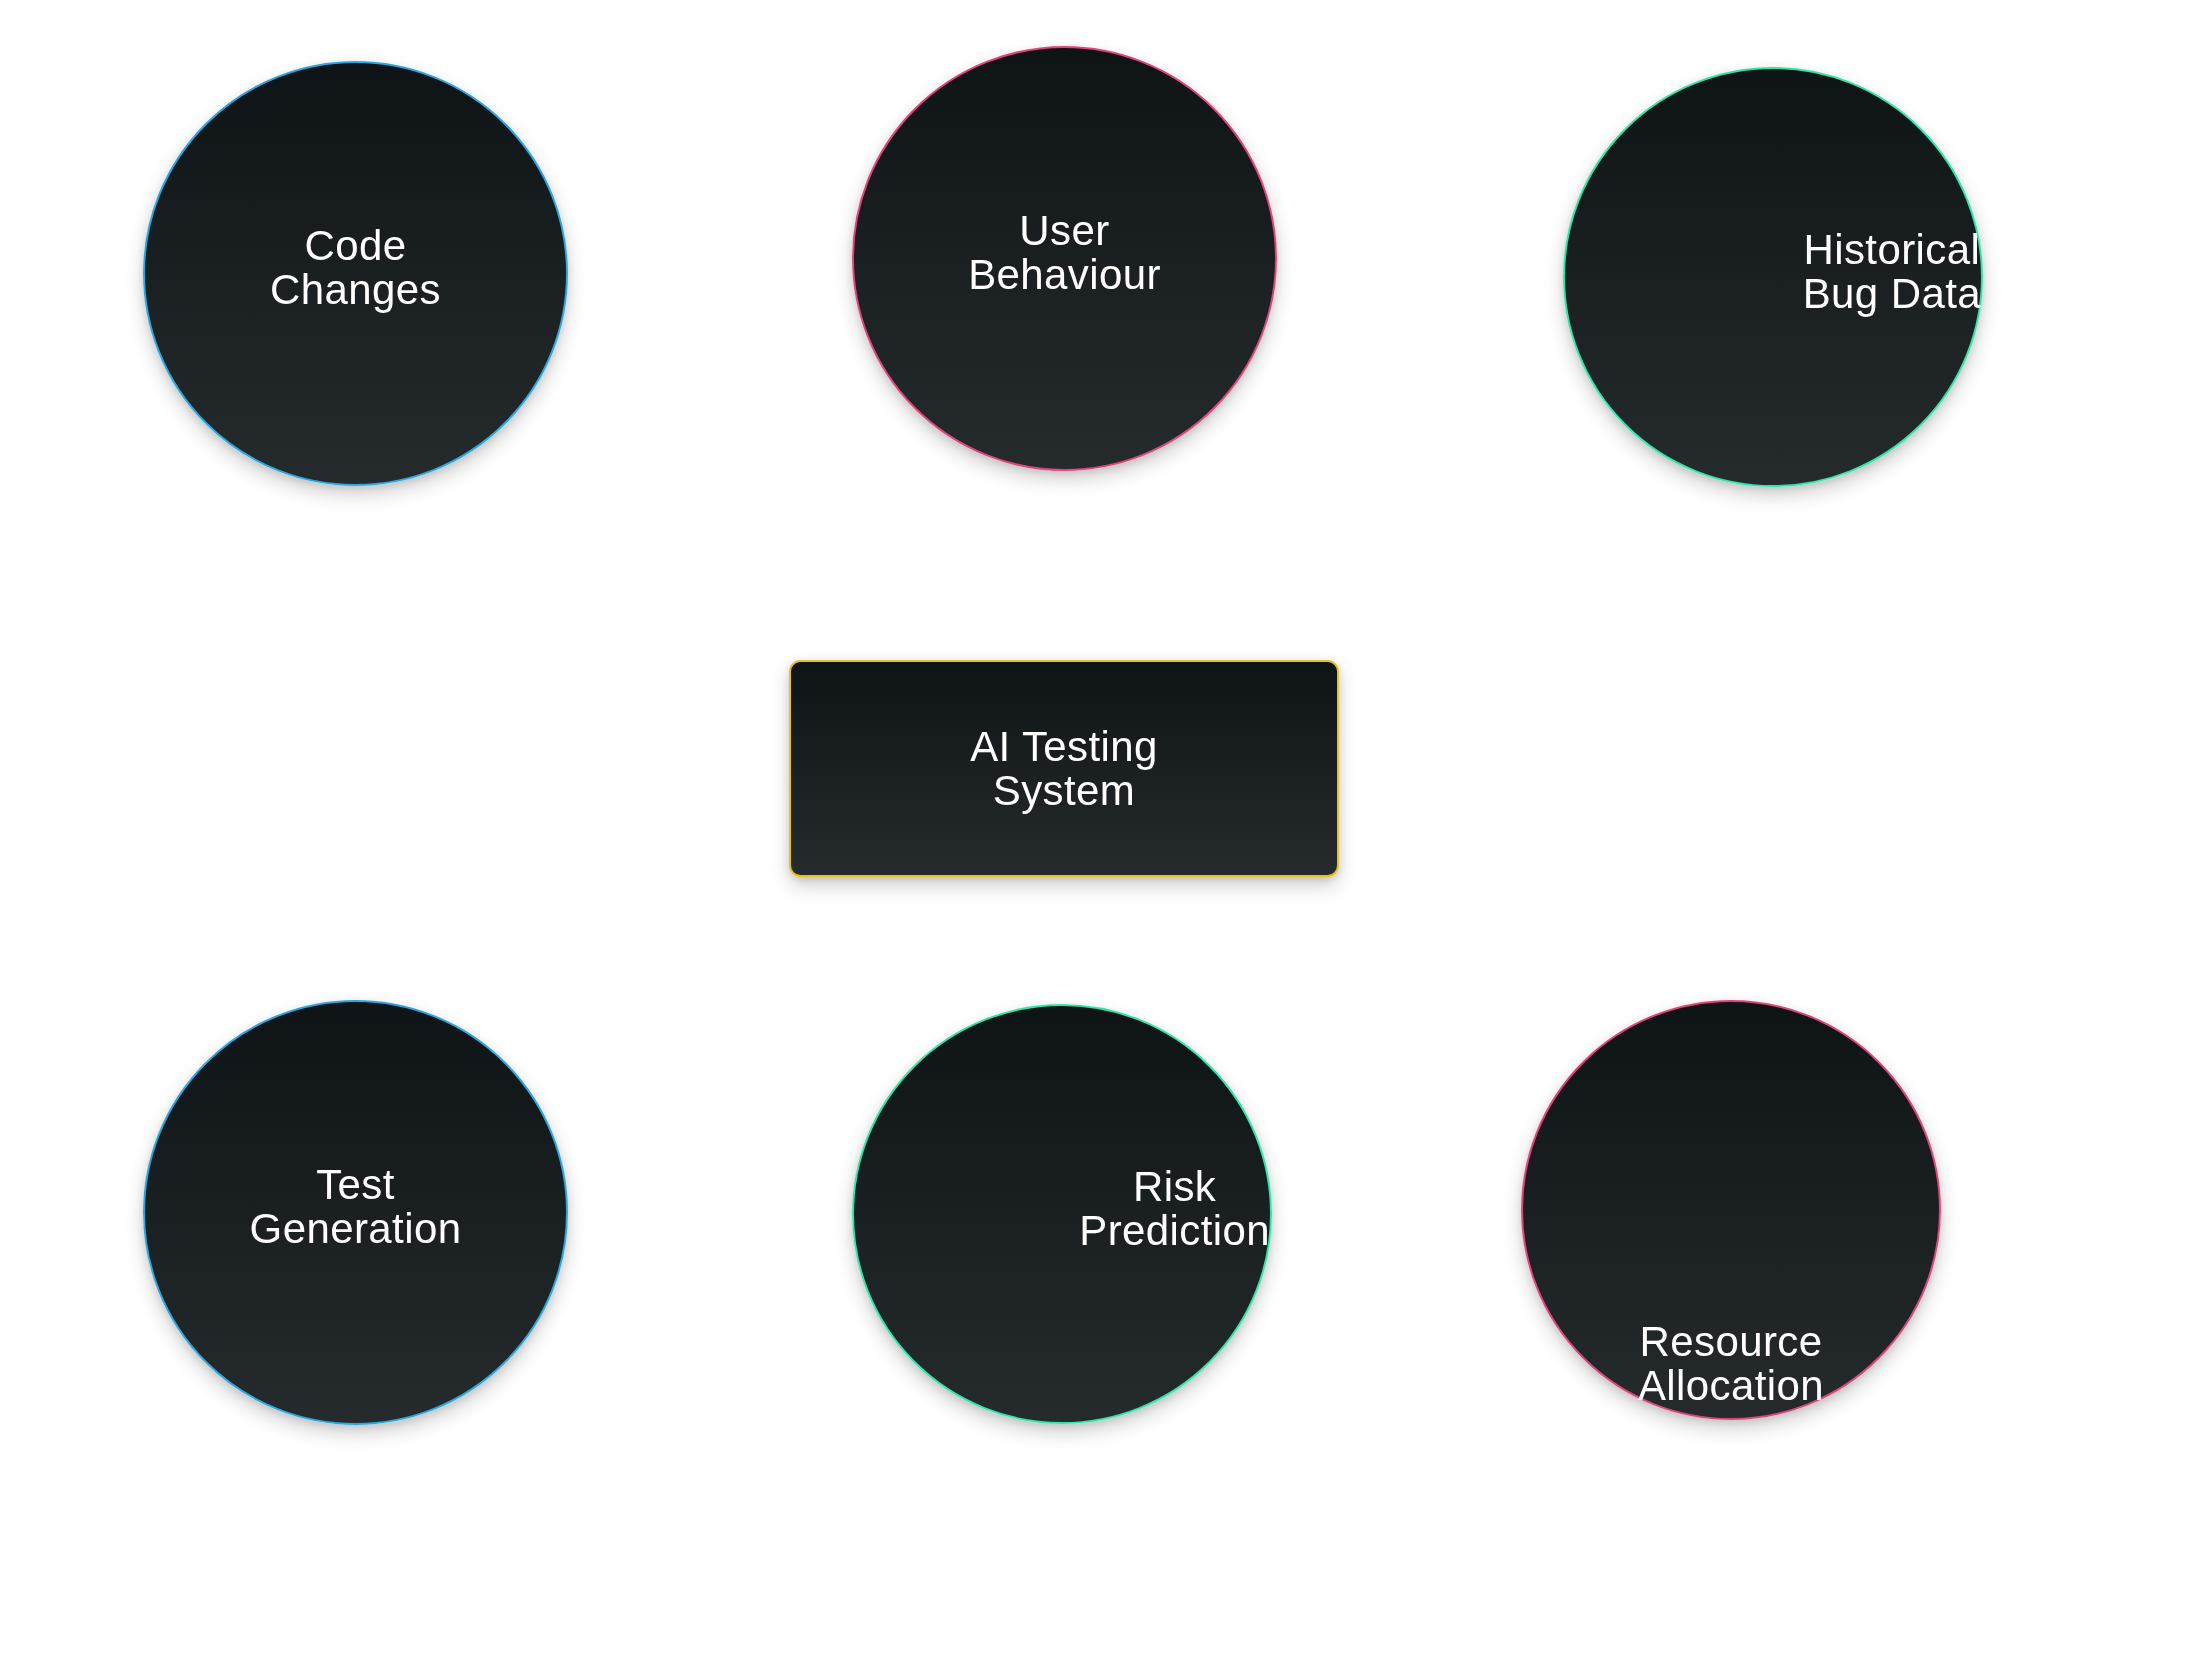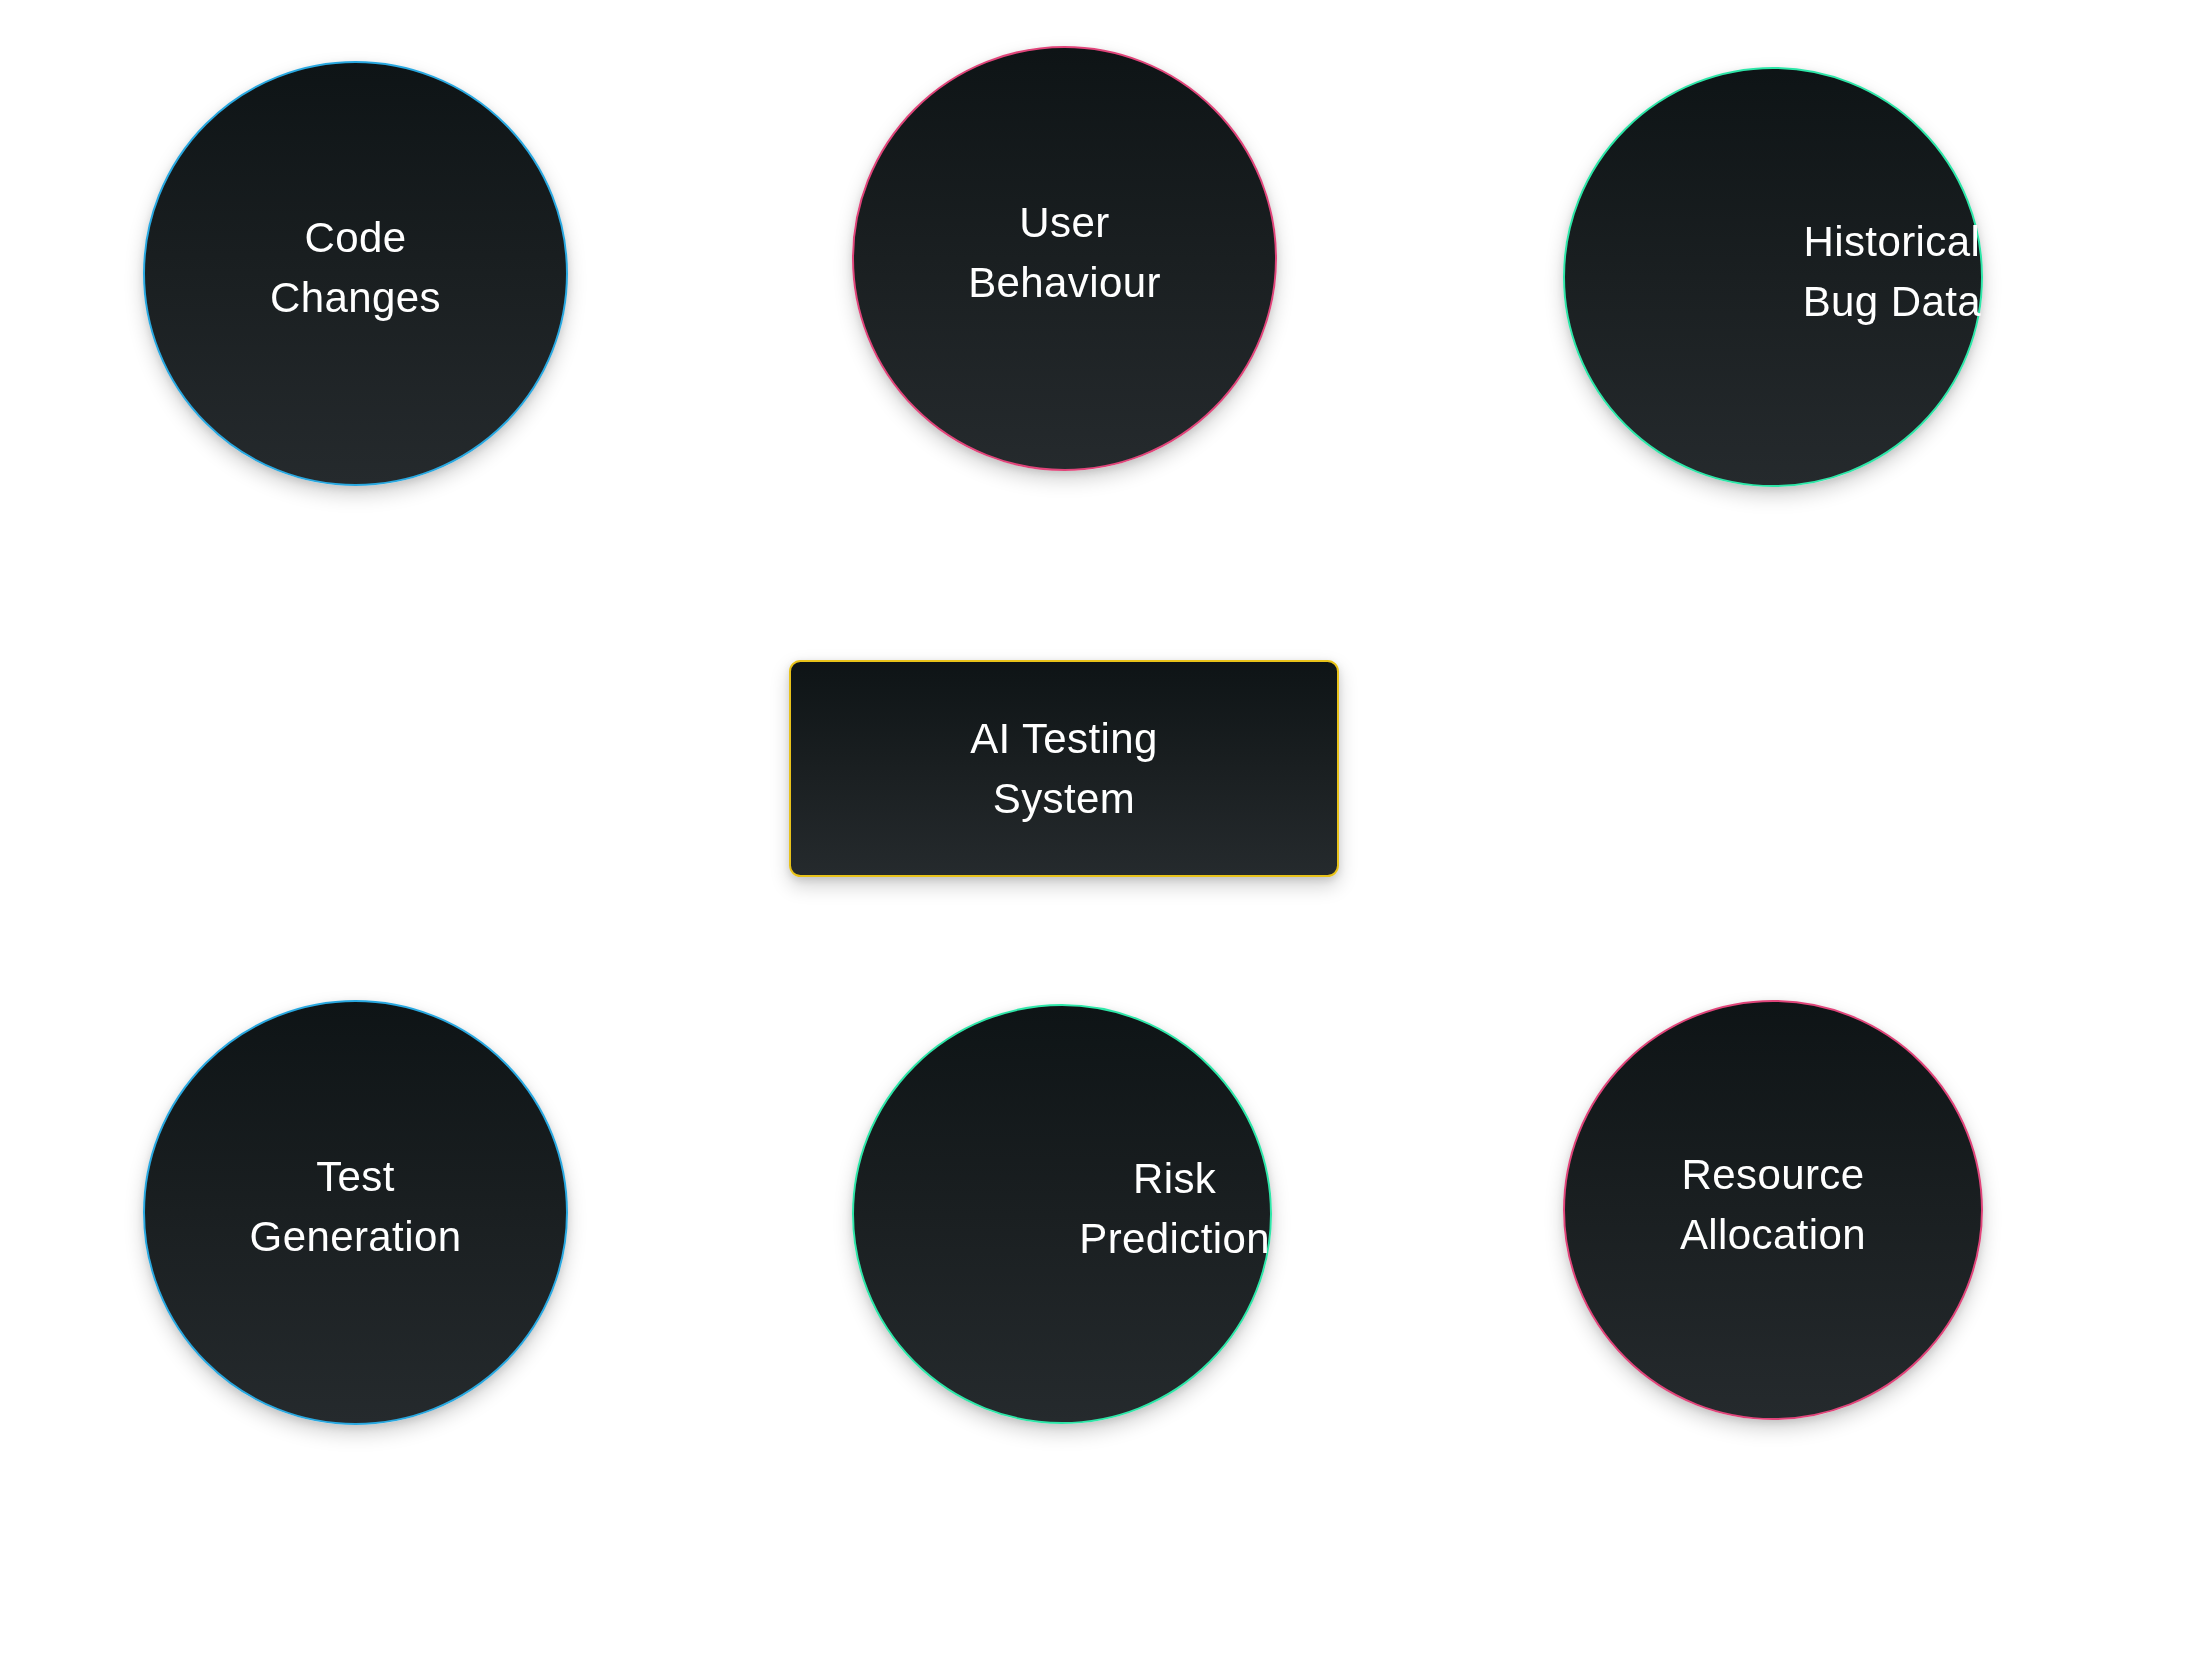--- a/index.html
+++ b/index.html
@@ -17,21 +17,21 @@
     .node {
       position: absolute;
       box-sizing: border-box;
       background: linear-gradient(180deg, #0e1416 0%, #1a1f21 50%, #252a2d 100%);
       display: flex;
       align-items: center;
       justify-content: center;
       text-align: center;
       color: #ffffff;
       font-size: 42px;
-      line-height: 60px;
+      line-height: 44px;
       font-weight: 400;
       letter-spacing: 0.4px;
       box-shadow: 0 8.7px 19px rgba(0, 0, 0, 0.18), 0 2.6px 7px rgba(0, 0, 0, 0.10);
       cursor: pointer;
     }
     .circle {
       border-radius: 50%;
       border: 2.6px solid;
     }
     .box {
@@ -47,21 +47,21 @@
     .border-pink  { border-color: #e0457a; }
     .border-green { border-color: #2ee6a8; justify-content: flex-end; }
     .border-gold  { border-color: #e8c21a; }
 
     #node-code-changes       { left: 143px;  top: 61px;   width: 425px; height: 425px; }
     #node-user-behaviour     { left: 852px;  top: 46px;   width: 425px; height: 425px; }
     #node-historical-bugs    { left: 1563px; top: 67px;   width: 420px; height: 420px; }
     #node-ai-testing-system  { left: 789px;  top: 660px;  width: 550px; height: 217px; }
     #node-test-generation    { left: 143px;  top: 1000px; width: 425px; height: 425px; }
     #node-risk-prediction    { left: 852px;  top: 1004px; width: 420px; height: 420px; }
-    #node-resource-alloc     { left: 1563px; top: 1000px; width: 420px; height: 420px; }
+    #node-resource-alloc     { left: 1521px; top: 1000px; width: 420px; height: 420px; align-items: flex-end; }
 
     #node-ai-testing-system .node-label { padding-bottom: 0; }
   </style>
 </head>
 <body>
 
 <div id="node-code-changes" class="node circle border-blue">
   <span class="node-label">Code
 Changes</span>
 </div>

